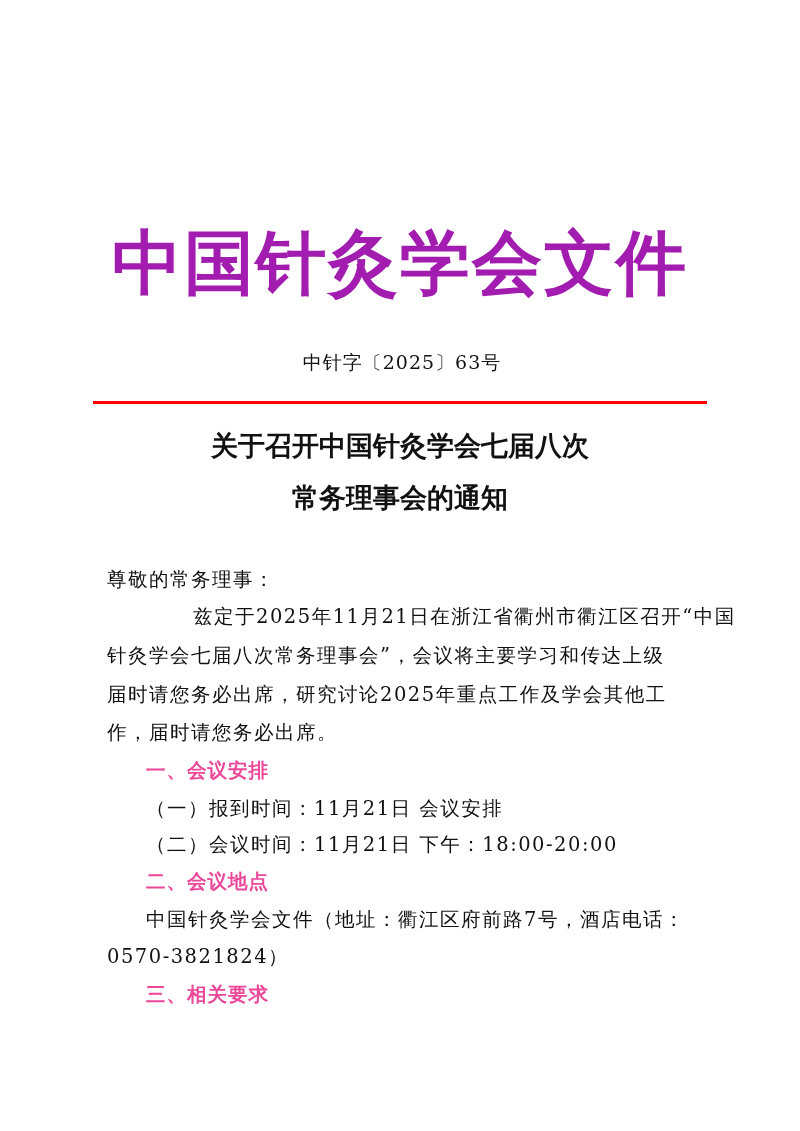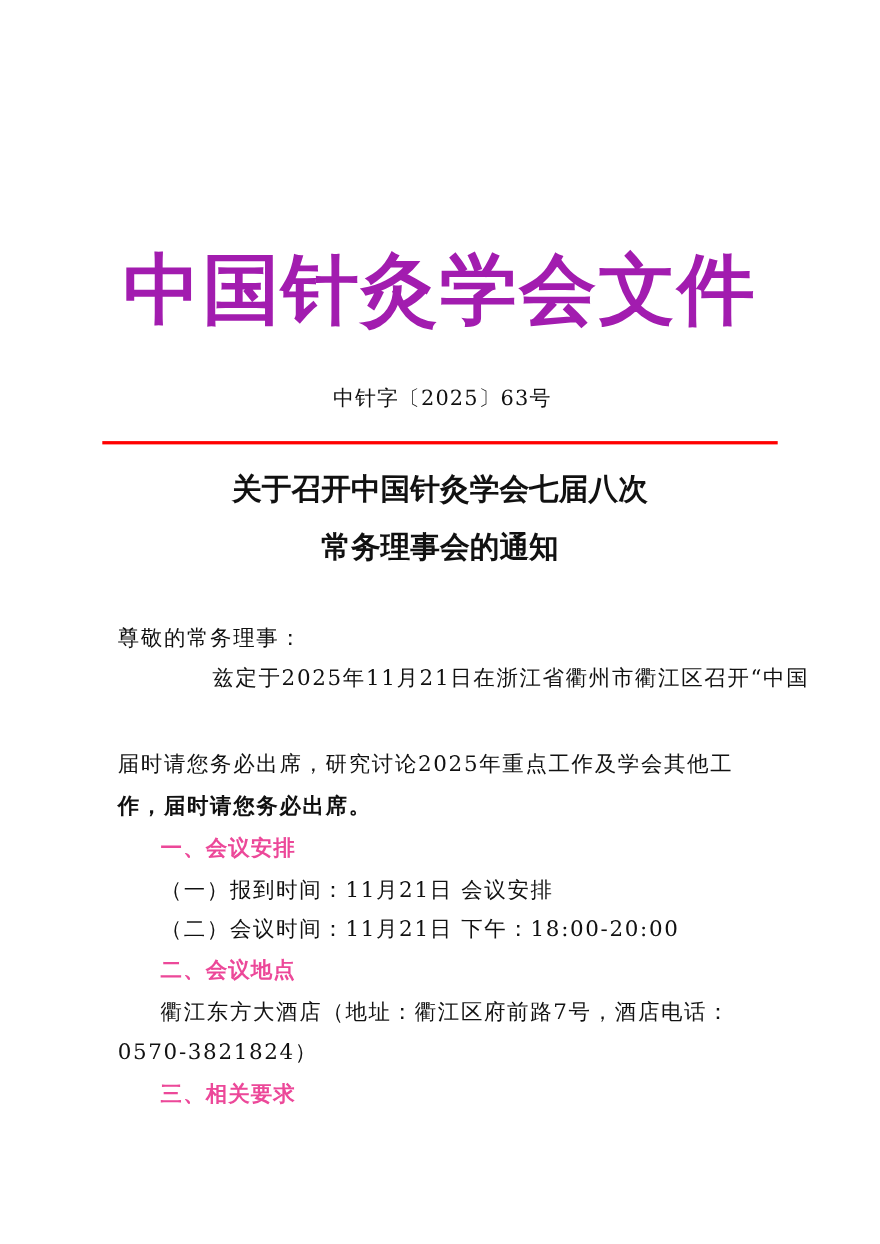--- a/index.html
+++ b/index.html
@@ -45,26 +45,27 @@
   <div class="docno">中针字〔2025〕63号</div>
 
   <div class="redline" style="background:#ff0000;"></div>
 
   <div class="title t1">关于召开中国针灸学会七届八次</div>
   <div class="title t2">常务理事会的通知</div>
 
   <div class="body-line" style="top:565px;">尊敬的常务理事：</div>
 
   <div class="body-line indent" style="top:602px;margin-left:47px;">兹定于2025年11月21日在浙江省衢州市衢江区召开“中国</div>
+  <div class="body-line" style="top:641px;">针灸学会七届八次常务理事会”，会议将主要学习和传达上级</div>
   <div class="body-line" style="top:680px;">届时请您务必出席，研究讨论2025年重点工作及学会其他工</div>
-  <div class="body-line" style="top:718px;font-weight:bold;">作，届时请您务必出席。</div>
+  <div class="body-line" style="top:718px;">作，届时请您务必出席。</div>
 
   <div class="heading" style="top:757px;">一、会议安排</div>
   <div class="body-line" style="top:794px; left:146px;">（一）报到时间：11月21日 会议安排</div>
   <div class="body-line" style="top:830px; left:146px;">（二）会议时间：11月21日 下午：18:00-20:00</div>
 
   <div class="heading" style="top:868px;">二、会议地点</div>
-  <div class="body-line indent" style="top:905px;">衢江东方大酒店（地址：衢江区府前路7号，酒店电话：</div>
+  <div class="body-line indent" style="top:905px;">中国针灸学会文件（地址：衢江区府前路7号，酒店电话：</div>
   <div class="body-line" style="top:942px;">0570-3821824）</div>
 
   <div class="heading" style="top:981px;">三、相关要求</div>
 
 </div>
 
 </body></html>

